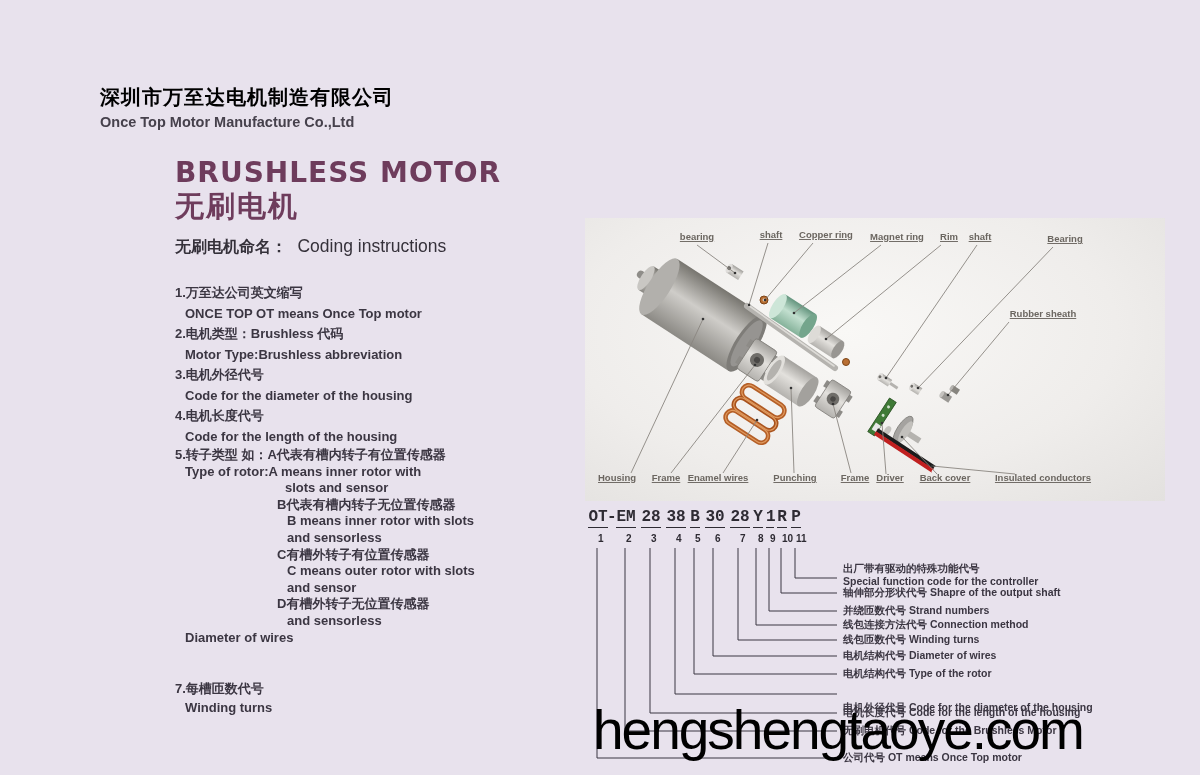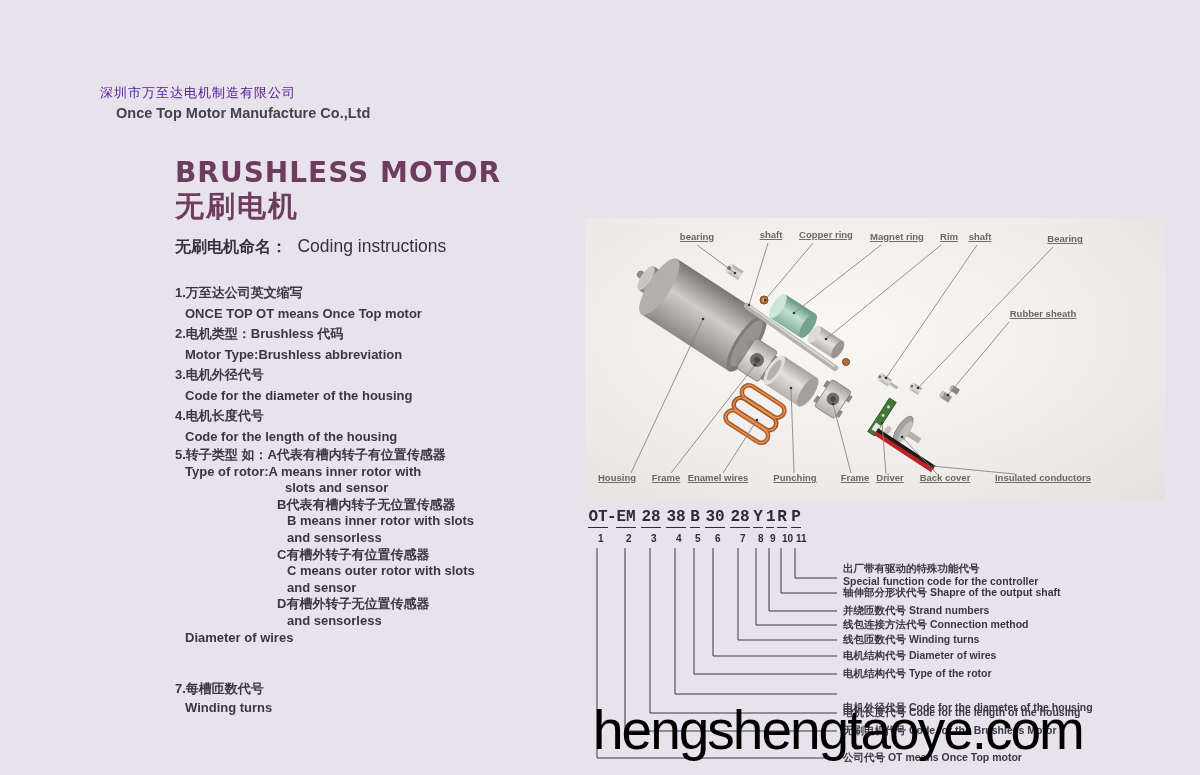--- a/index.html
+++ b/index.html
@@ -1,21 +1,21 @@
 <!DOCTYPE html>
 <html><head>
 <meta charset="utf-8">
 <style>
   html,body{margin:0;padding:0;}
   .page{position:relative;width:1200px;height:775px;background:#e8e2ed;overflow:hidden;
         font-family:"Liberation Sans","DejaVu Sans",sans-serif;color:#3b3642;}
   
   .company{position:absolute;left:100px;top:84px;}
-  .company-cn{font-size:13px;font-weight:normal;letter-spacing:1px;color:#4c1d95;}
-  .company-en{font-size:14.5px;font-weight:bold;color:#46414c;margin-top:3px;margin-left:16px;}
+  .company-cn{font-size:20px;font-weight:bold;letter-spacing:1px;color:#000000;}
+  .company-en{font-size:14.5px;font-weight:bold;color:#46414c;margin-top:3px;}
   
   .title-block{position:absolute;left:175px;top:156px;color:#6e3c5c;}
   .title-en{font-size:28px;font-weight:bold;letter-spacing:1px;font-family:"DejaVu Sans","Liberation Sans",sans-serif;}
   .title-cn{font-size:29px;font-weight:bold;margin-top:-2px;letter-spacing:2px;}
   .subtitle{position:absolute;left:175px;top:236px;text-align:center;}
   .subtitle-cn{font-size:16px;font-weight:bold;color:#35313a;}
   .subtitle-en{font-size:17.5px;color:#35313a;margin-left:6px;}
   
   .notes{position:absolute;left:175px;top:283px;width:345px;font-size:13px;font-weight:bold;color:#3b3642;}
   .n{line-height:20.5px;white-space:nowrap;}

